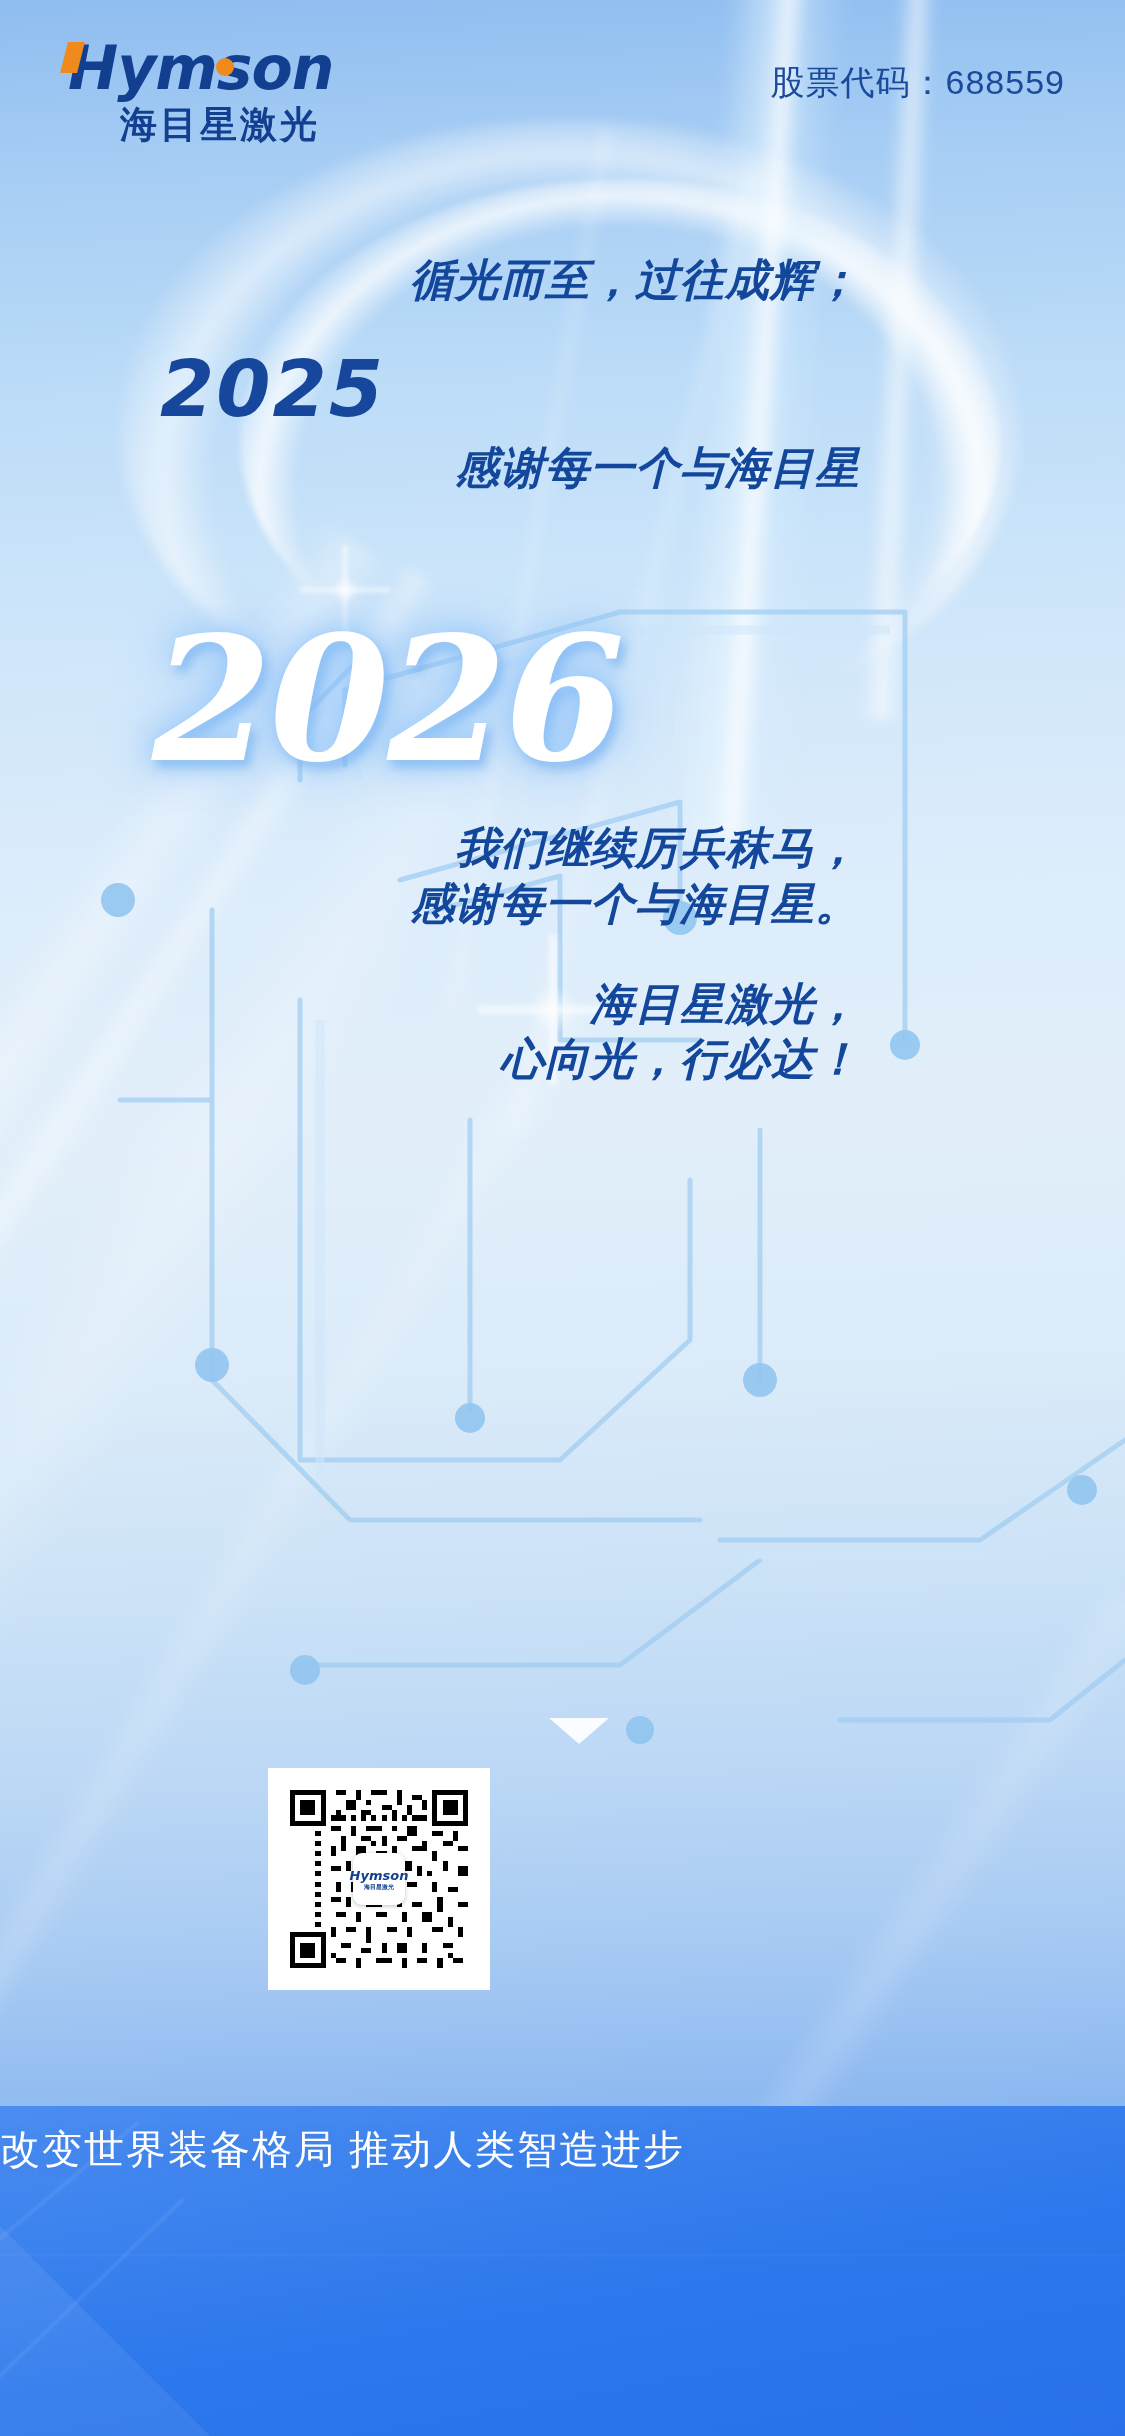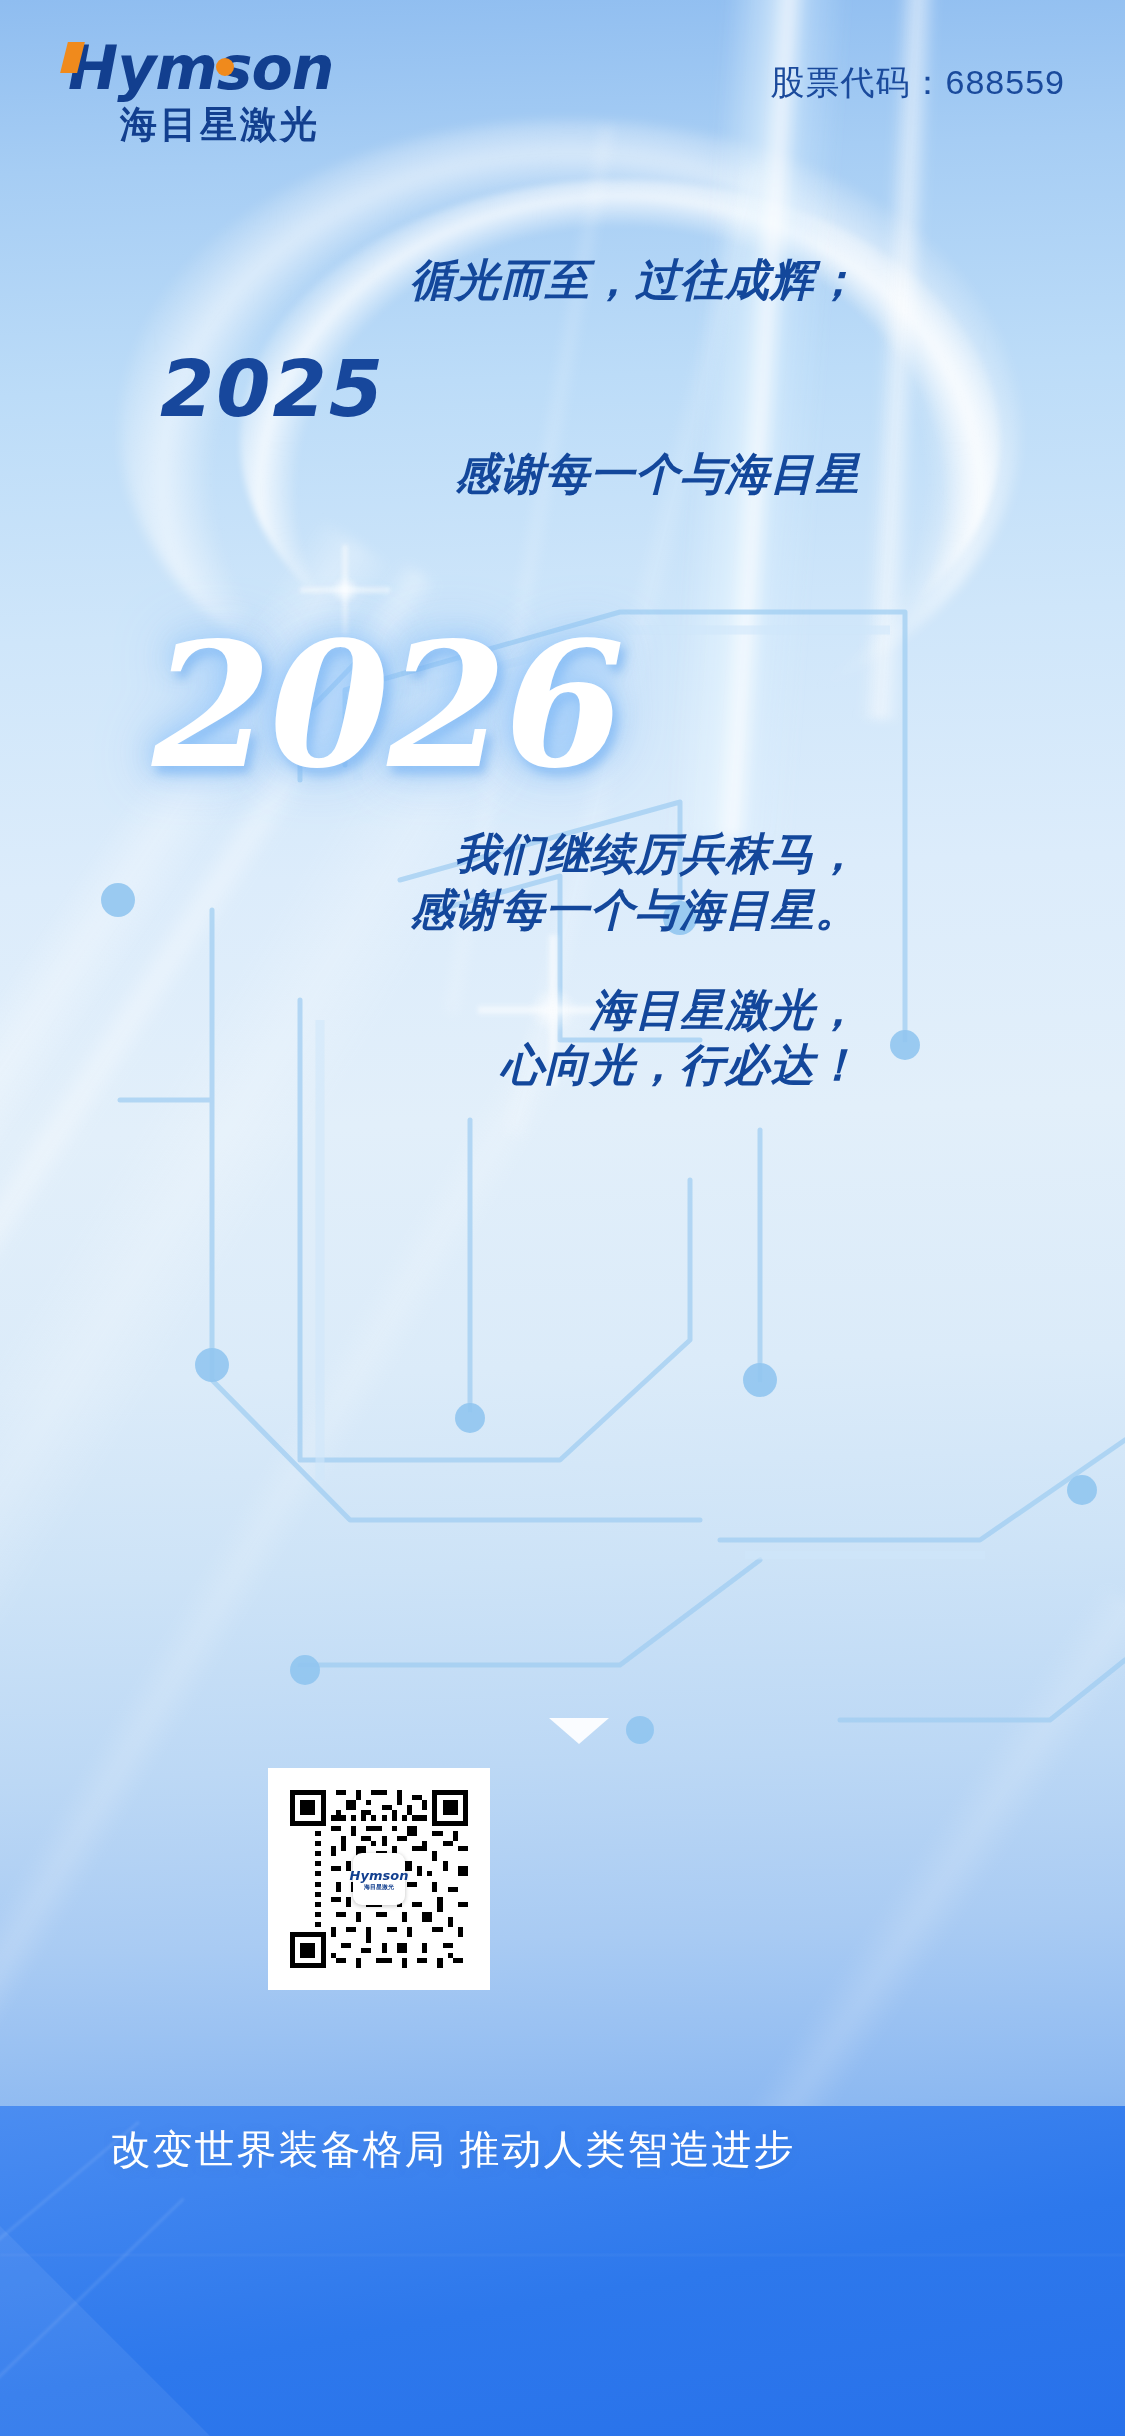--- a/index.html
+++ b/index.html
@@ -220,21 +220,21 @@
   }
   .block-gap-1 { height: 42px; }
   .year-2025 {
     font-family: "DejaVu Sans", sans-serif;
     font-size: 78px;
     font-weight: 700;
     font-style: italic;
     color: #17479c;
     line-height: 1.0;
     letter-spacing: 2px;
-    margin-bottom: 18px;
+    margin-bottom: 12px;
   }
   .block-gap-2 { height: 118px; }
   .year-2026 {
     font-family: "DejaVu Serif", serif;
     font-size: 172px;
     font-weight: 700;
     font-style: italic;
     color: #ffffff;
     line-height: 1.0;
     letter-spacing: -2px;
@@ -292,21 +292,21 @@
     line-height: 1;
     margin-top: 2px;
     white-space: nowrap;
   }
 
   
   .tagline {
     position: absolute;
     left: 0; top: 2122px;
     width: 906px;
-    text-align: center;
+    text-align: left;
     font-size: 40px;
     color: #ffffff;
     letter-spacing: 2px;
     text-shadow: 0 2px 10px rgba(60,120,210,.35);
     white-space: nowrap;
   }
 </style>
 </head>
 <body>
 

